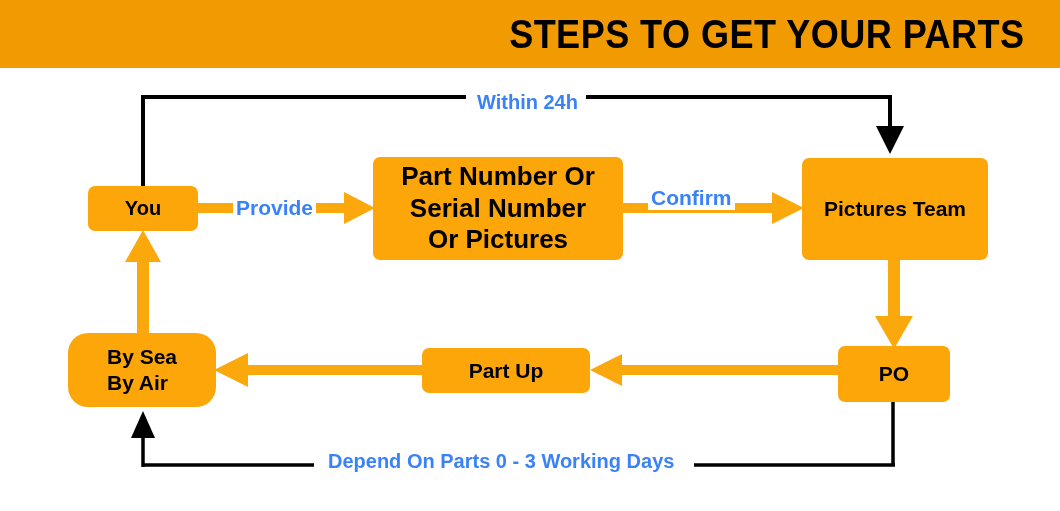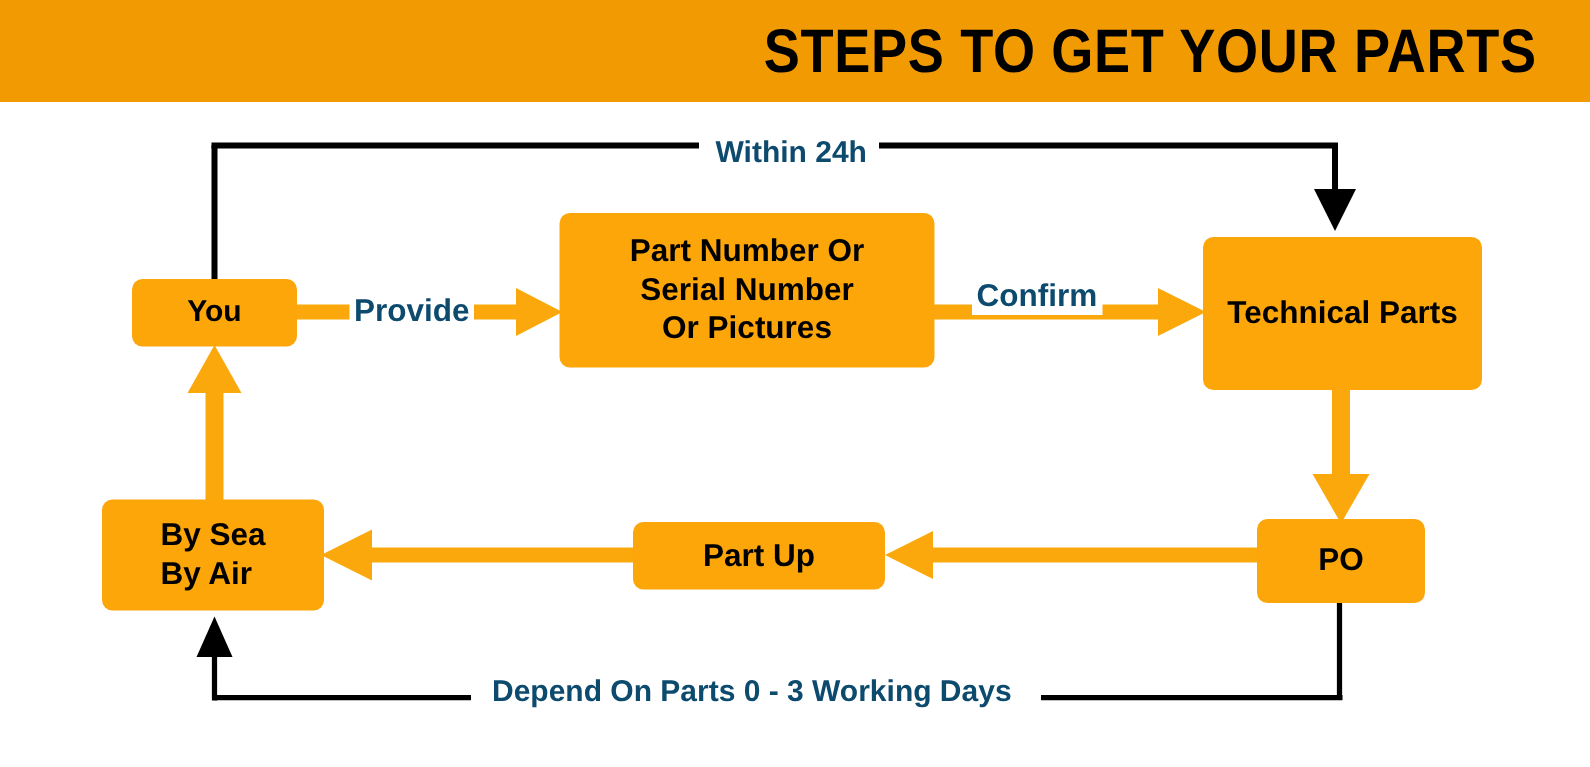--- a/index.html
+++ b/index.html
@@ -69,33 +69,33 @@
     color: #000000;
     font-family: "Liberation Sans", sans-serif;
     font-weight: bold;
     line-height: 1.22;
     box-sizing: border-box;
     z-index: 3;
   }
   .node-line { display: block; }
 
   #node-you        { left: 88px;  top: 118px; width: 110px; height: 45px;  font-size: 20px; }
-  #node-part       { left: 373px; top: 74px;  width: 250px; height: 103px; font-size: 21px; }
+  #node-part       { left: 373px; top: 89px;  width: 250px; height: 103px; font-size: 26px; }
   #node-team       { left: 802px; top: 90px;  width: 186px; height: 102px; font-size: 21px; }
   #node-po         { left: 838px; top: 278px; width: 112px; height: 56px;  font-size: 21px; }
   #node-stock      { left: 422px; top: 280px; width: 168px; height: 45px;  font-size: 21px; }
-  #node-shipping   { left: 68px;  top: 265px; width: 148px; height: 74px;  font-size: 21px; }
+  #node-shipping   { left: 68px;  top: 265px; width: 148px; height: 74px;  font-size: 21px; border-radius: 20px; }
   #node-shipping .node-inner { text-align: left; }
 
   
   .edge-label {
     position: absolute;
     font-family: "Liberation Sans", sans-serif;
     font-weight: bold;
-    color: #0c4a6e;
+    color: #3b82f6;
     white-space: nowrap;
     z-index: 4;
     background: #ffffff;
   }
   #label-provide   { left: 233px; top: 128px; font-size: 21px; padding: 0 3px; }
   #label-confirm   { left: 648px; top: 118px; font-size: 21px; padding: 0 3px; }
   #label-within24h { left: 469px; top: 23px;  font-size: 20px; padding: 0 8px; }
   #label-depend    { left: 320px; top: 382px; font-size: 20px; padding: 0 8px; }
 </style>
 </head>
@@ -177,21 +177,21 @@
     <div class="node" id="node-part">
       <div class="node-inner">
         <span class="node-line">Part Number Or</span>
         <span class="node-line">Serial Number</span>
         <span class="node-line">Or Pictures</span>
       </div>
     </div>
 
     <div class="node" id="node-team">
       <div class="node-inner">
-        <span class="node-line">Technical Parts</span>
+        <span class="node-line">Pictures Team</span>
       </div>
     </div>
 
     <div class="node" id="node-po">
       <div class="node-inner">
         <span class="node-line">PO</span>
       </div>
     </div>
 
     <div class="node" id="node-stock">

